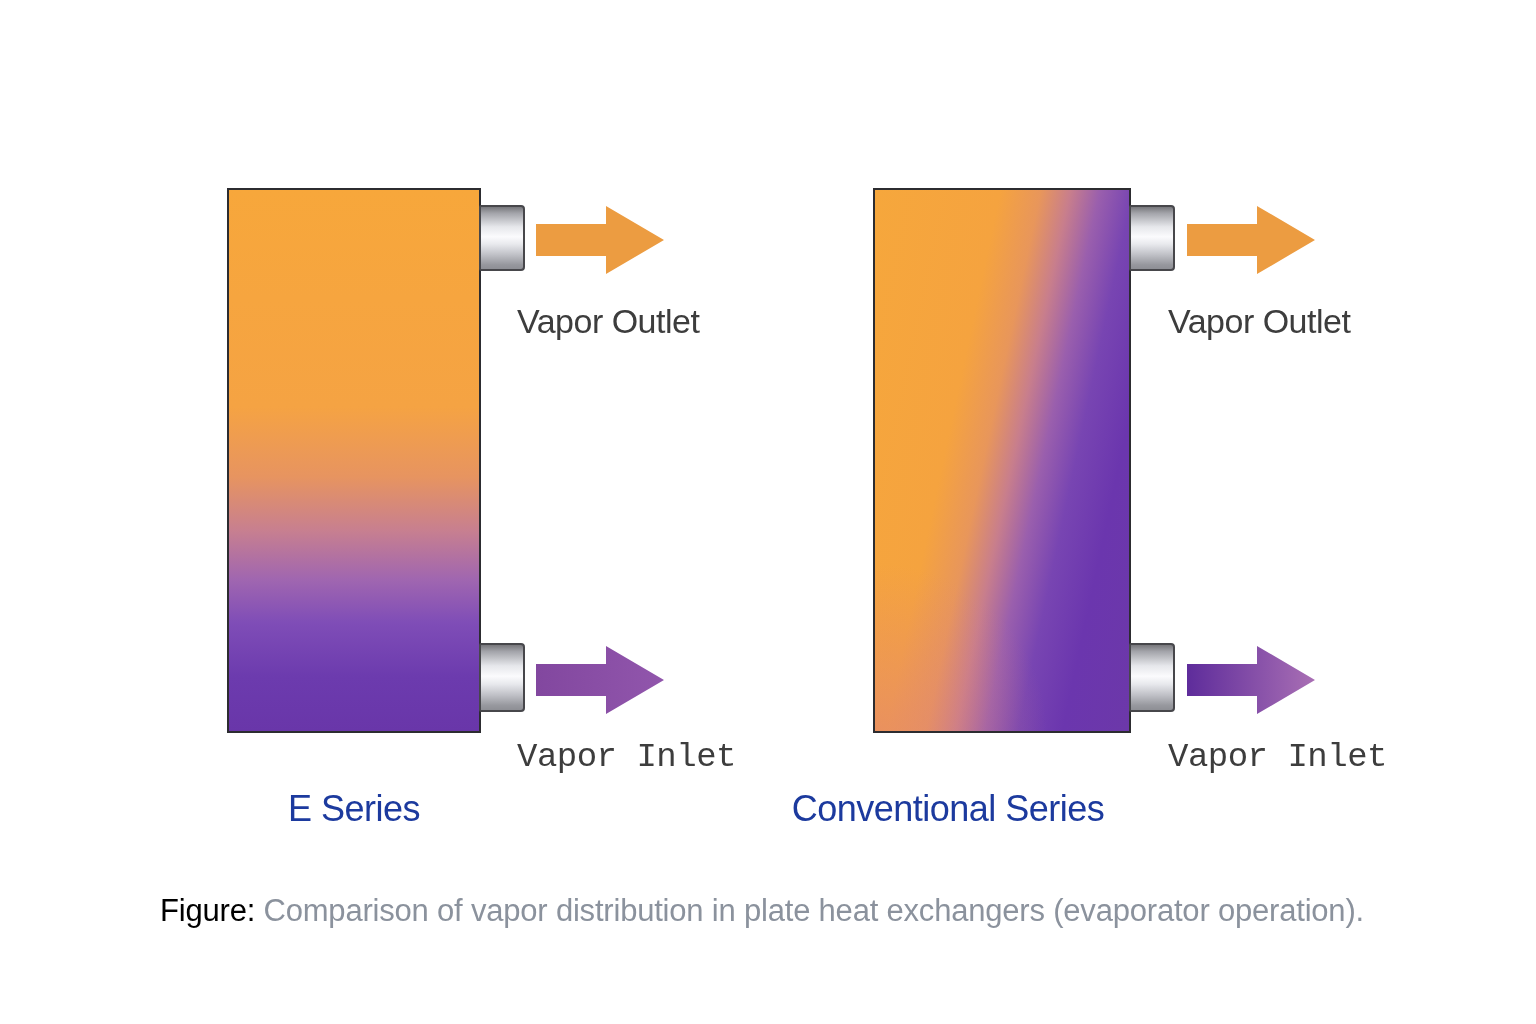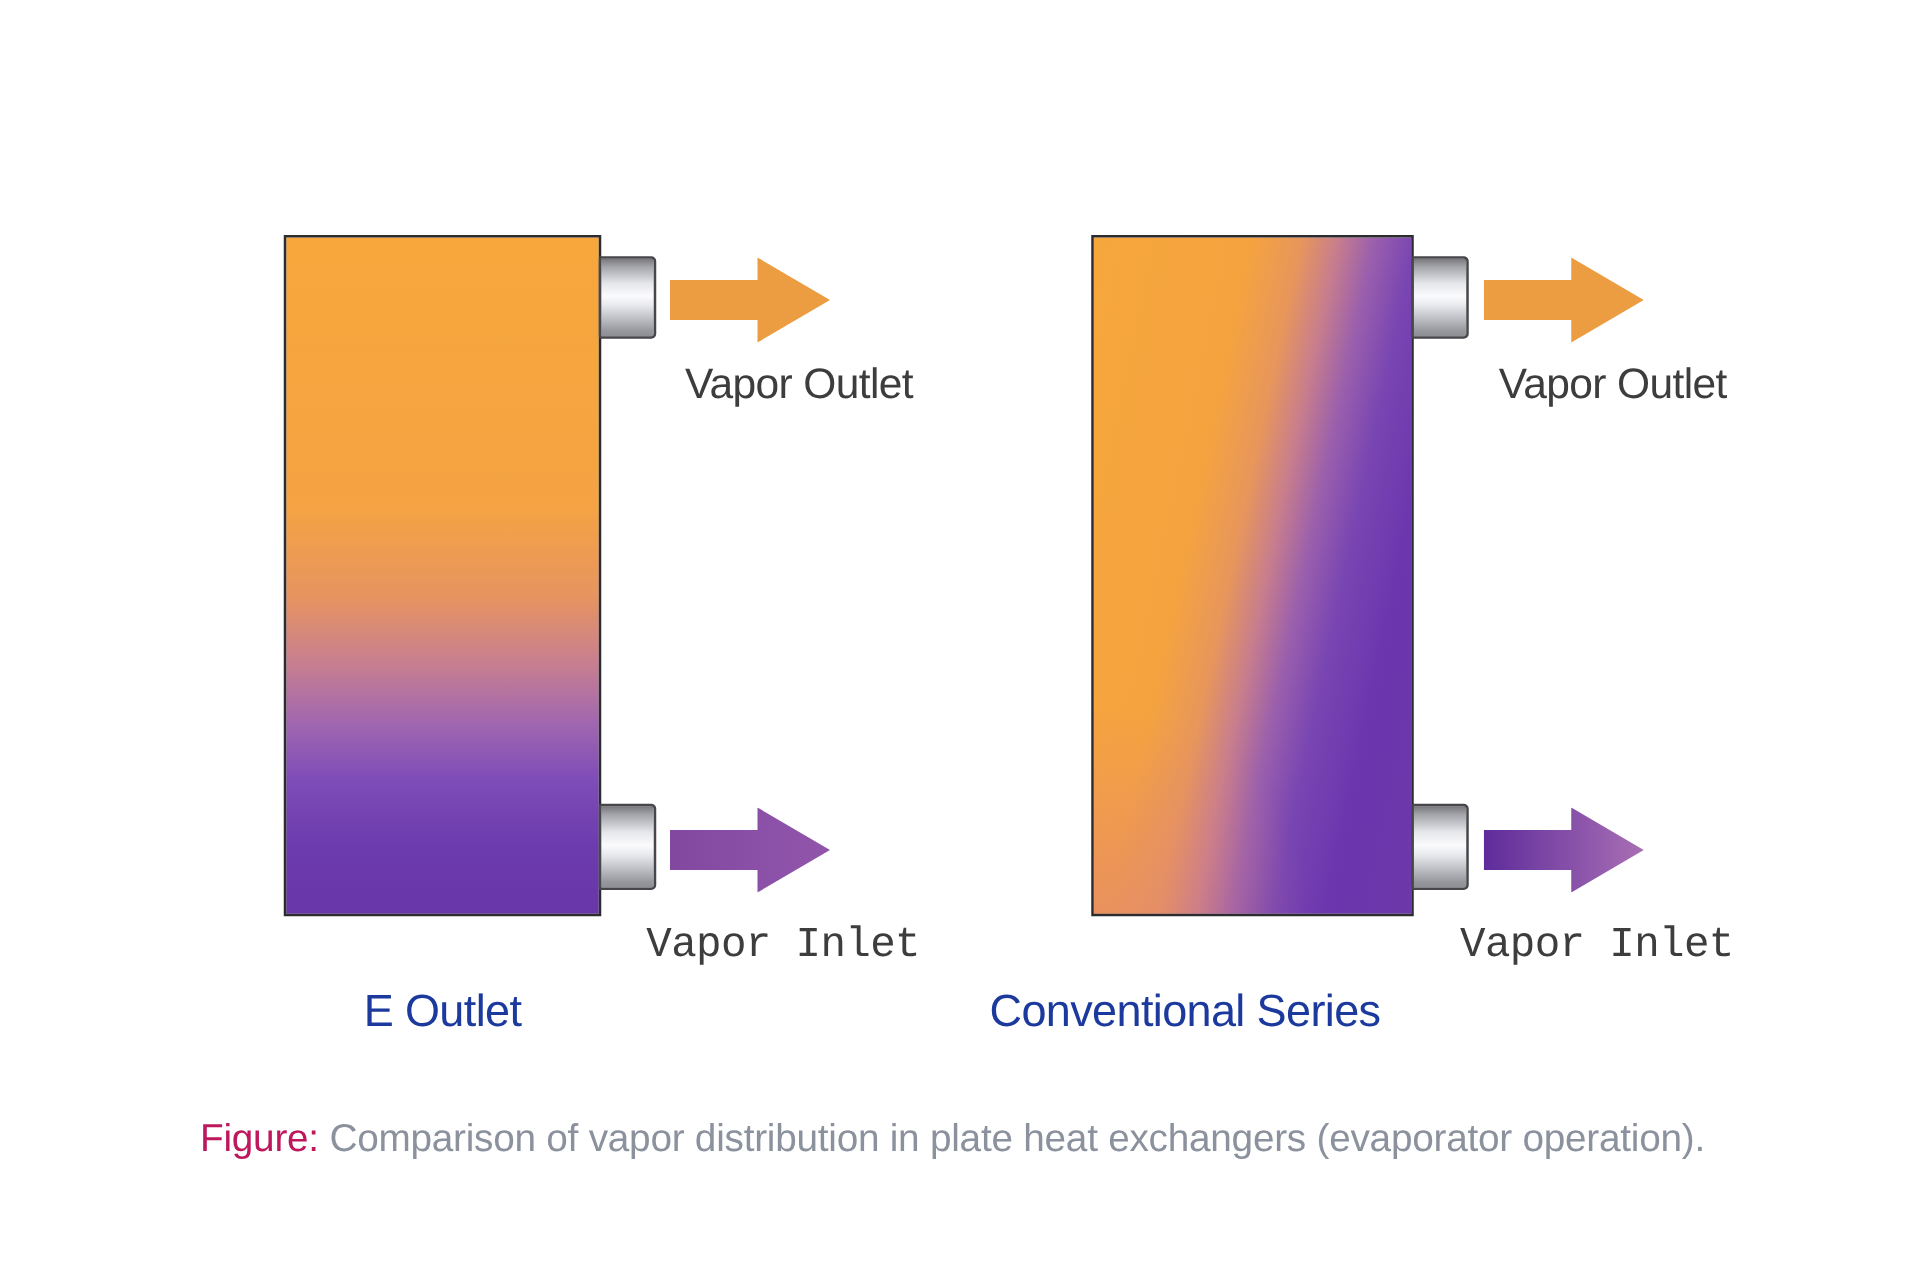--- a/index.html
+++ b/index.html
@@ -81,21 +81,21 @@
   .ar-left   { left: 536px; }
   .ar-right  { left: 1187px; }
 
   .io-label {
     position: absolute;
     color: #3d3d3d;
     font-size: 34px;
     letter-spacing: -0.5px;
     white-space: nowrap;
   }
-  .lbl-outlet { top: 288px; margin-left: 31px; }
+  .lbl-outlet { top: 302px; }
   .lbl-inlet  { top: 738px; font-family: Liberation Mono, monospace; }
   .lbl-x-left  { left: 517px; }
   .lbl-x-right { left: 1168px; }
 
   .series-label {
     position: absolute;
     top: 788px;
     transform: translateX(-50%);
     color: #1c3a9e;
     font-size: 36px;
@@ -110,21 +110,21 @@
     position: absolute;
     left: 160px;
     top: 888px;
     width: 1225px;
     font-size: 31px;
     line-height: 46px;
     letter-spacing: -0.2px;
     color: #8b929d;
   }
   .caption .fig-prefix {
-    color: #be185d;
+    color: #000000;
   }
 </style>
 </head>
 <body>
 
 <div class="stage">
 
   <svg width="0" height="0" style="position:absolute">
     <defs>
       <linearGradient id="purpleGradConv" x1="0" y1="0" x2="1" y2="0">
@@ -144,21 +144,21 @@
 
   <svg class="arrow-svg ar-top ar-left" viewBox="0 0 128 68">
     <polygon points="0,18 70,18 70,0 128,34 70,68 70,50 0,50" fill="#ec9c41"></polygon>
   </svg>
   <svg class="arrow-svg ar-bottom ar-left" viewBox="0 0 128 68">
     <polygon points="0,18 70,18 70,0 128,34 70,68 70,50 0,50" fill="url(#purpleGradE)"></polygon>
   </svg>
 
   <div class="io-label lbl-outlet lbl-x-left">Vapor Outlet</div>
   <div class="io-label lbl-inlet lbl-x-left">Vapor Inlet</div>
-  <div class="series-label series-e">E Outlet</div>
+  <div class="series-label series-e">E Series</div>
 
   <div class="plate plate-conv"></div>
   <div class="nozzle nz-top nz-right"></div>
   <div class="nozzle nz-bottom nz-right"></div>
 
   <svg class="arrow-svg ar-top ar-right" viewBox="0 0 128 68">
     <polygon points="0,18 70,18 70,0 128,34 70,68 70,50 0,50" fill="#ec9c41"></polygon>
   </svg>
   <svg class="arrow-svg ar-bottom ar-right" viewBox="0 0 128 68">
     <polygon points="0,18 70,18 70,0 128,34 70,68 70,50 0,50" fill="url(#purpleGradConv)"></polygon>

